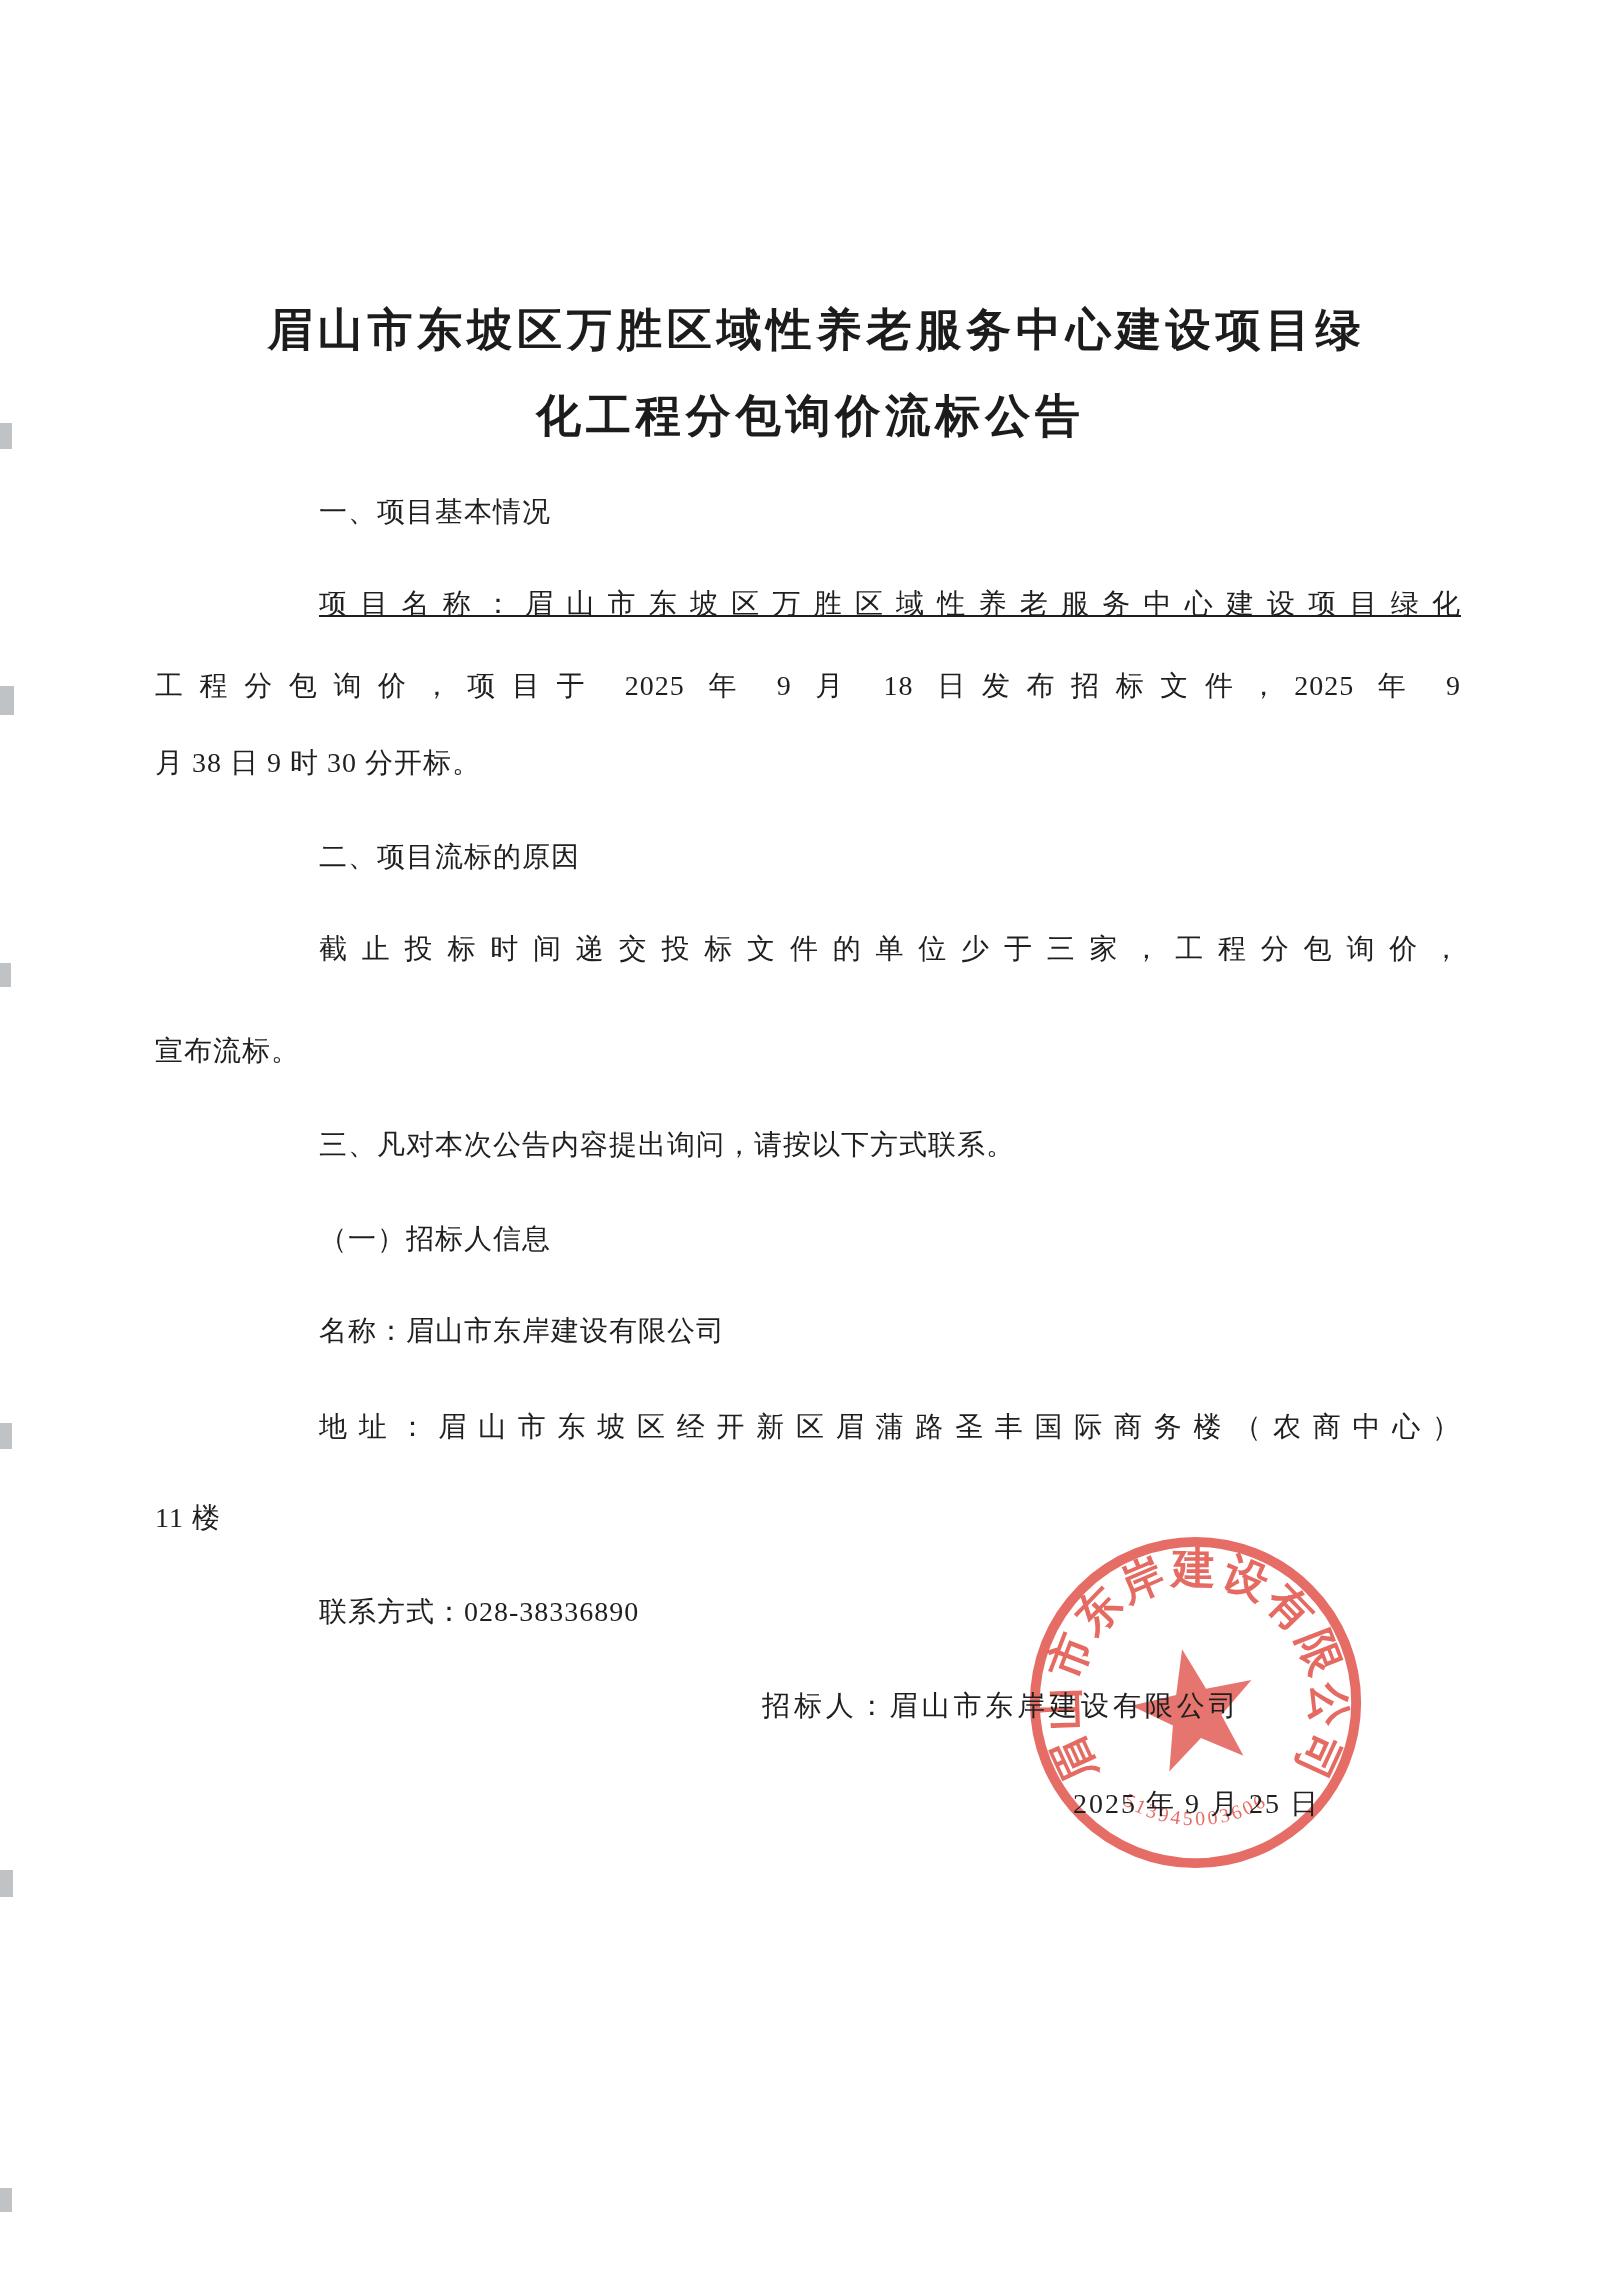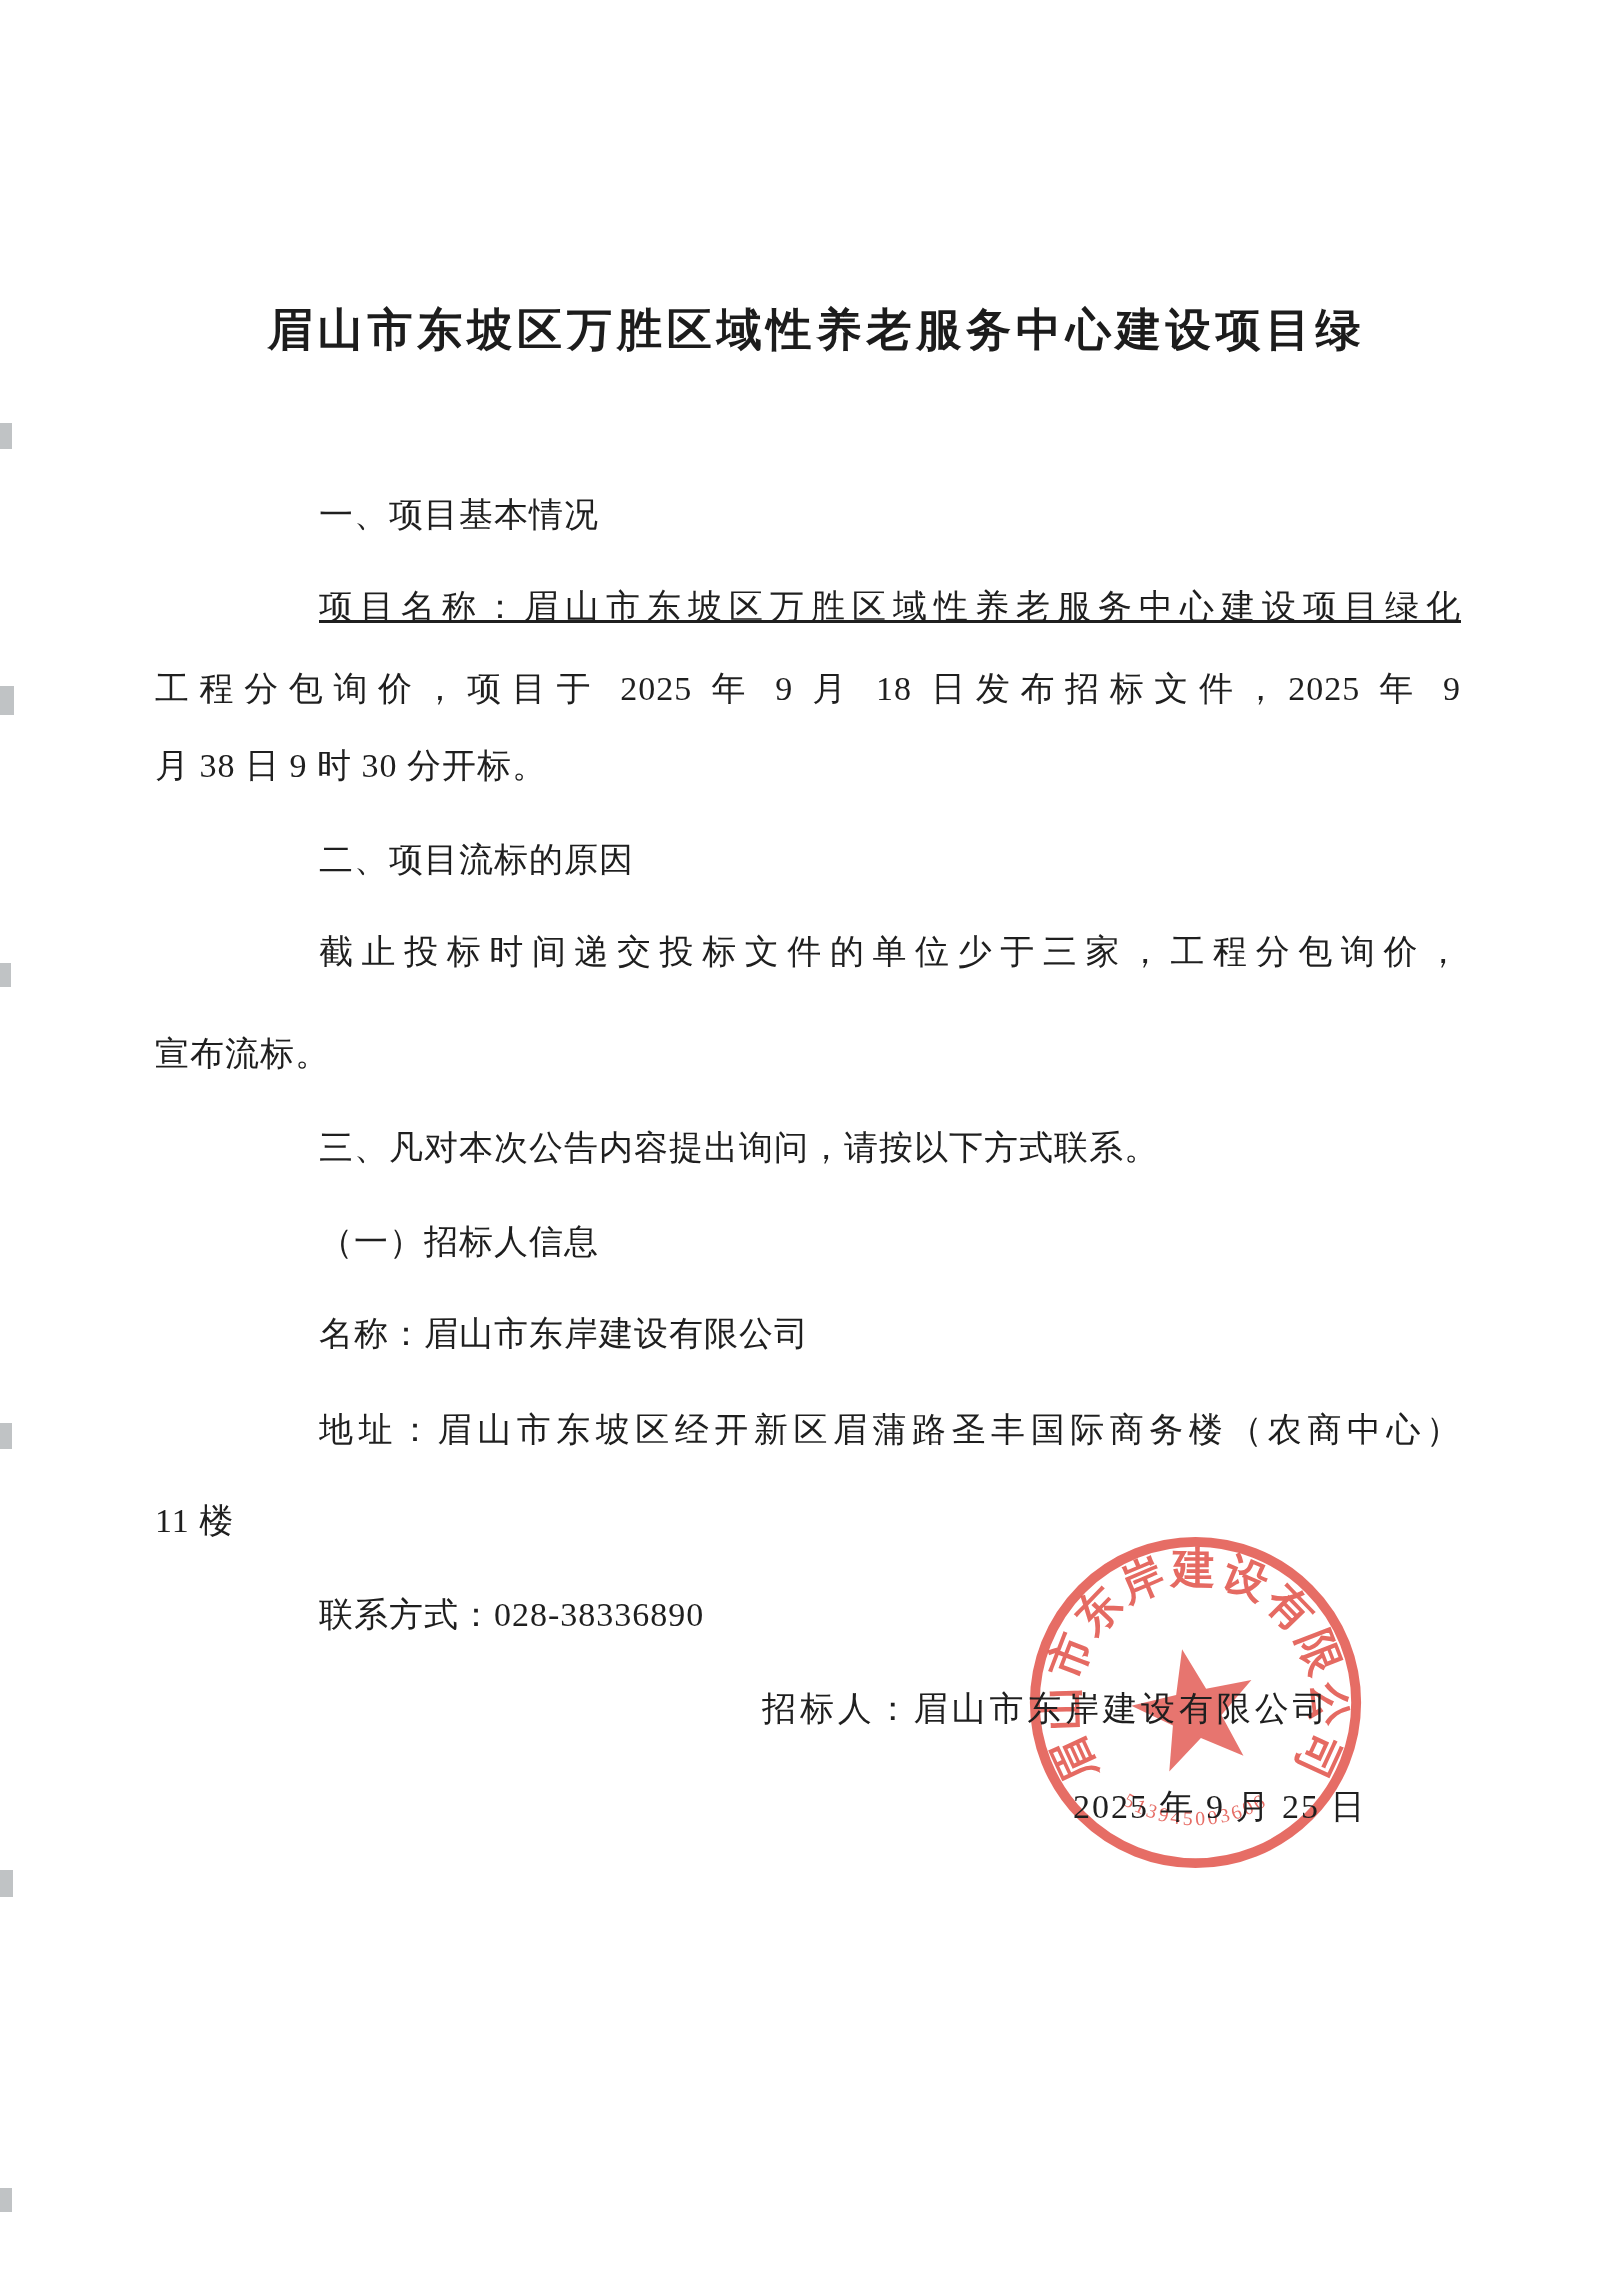--- a/index.html
+++ b/index.html
@@ -7,21 +7,21 @@
     position:relative;
     width:1621px;height:2294px;
     margin:0 auto;
     background:#ffffff;
     overflow:hidden;
     font-family:"Liberation Serif","DejaVu Serif",serif;
     color:#1f1f1f;
   }
   .line{
     position:absolute;
-    font-size:34px;
+    font-size:28px;
     line-height:1.25;
     letter-spacing:1px;
     white-space:pre;
   }
   .title{
     left:0;width:1621px;
     text-align:center;
     font-weight:bold;
     font-size:45px;
     letter-spacing:4.9px;
@@ -75,20 +75,21 @@
       <text font-family="'Liberation Serif','DejaVu Serif',serif" font-size="20" fill="#e14f46" fill-opacity="0.9" letter-spacing="3">
         <textPath href="#sealSerialArc" startOffset="50%" text-anchor="middle">513945003606</textPath>
       </text>
     </svg>
   </div>
 
   <div class="textlayer">
 
     <div class="line title" style="top:302px;padding-left:6px;">眉山市东坡区万胜区域性养老服务中心建设项目绿</div>
 
+    <div class="line title" style="top:388px;">化工程分包询价流标公告</div>
 
     <div class="line" style="left:319px;top:494px;">一、项目基本情况</div>
 
     <div class="line just w-indent" style="top:586px;text-decoration:underline;">项目名称：眉山市东坡区万胜区域性养老服务中心建设项目绿化</div>
 
     <div class="line just w-full" style="top:668px;">工程分包询价，项目于 2025 年 9 月 18 日发布招标文件，2025 年 9</div>
 
     <div class="line" style="left:155px;top:745px;">月 38 日 9 时 30 分开标。</div>
 
     <div class="line" style="left:319px;top:839px;">二、项目流标的原因</div>

